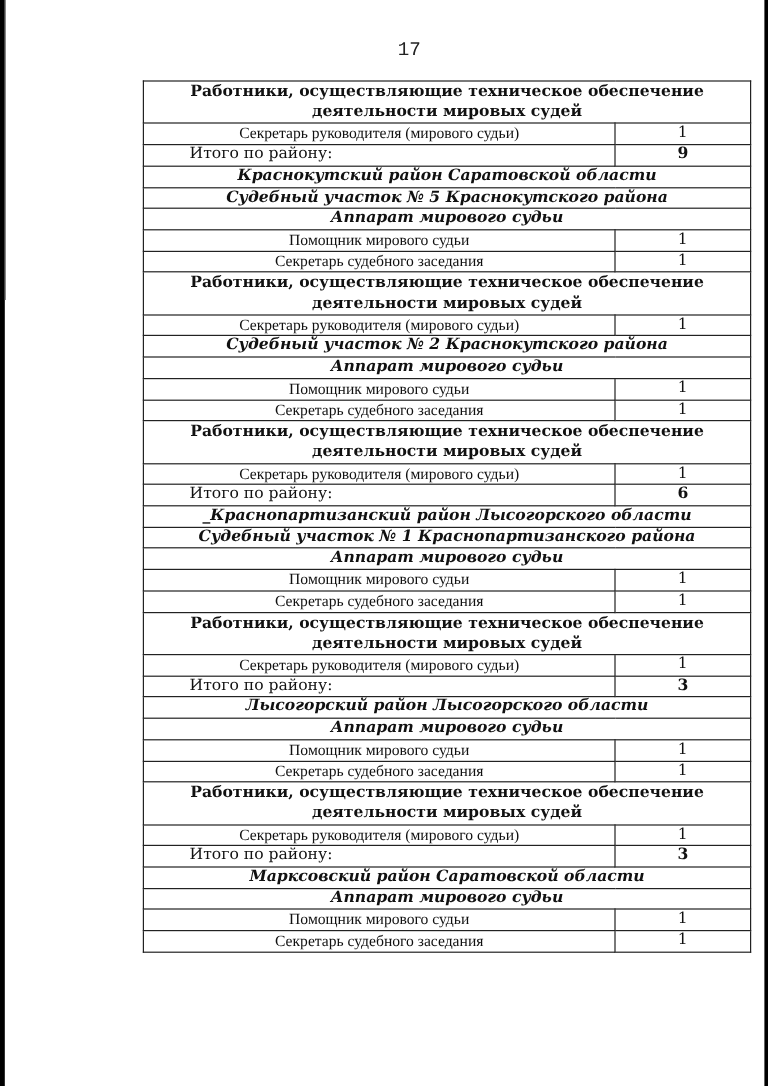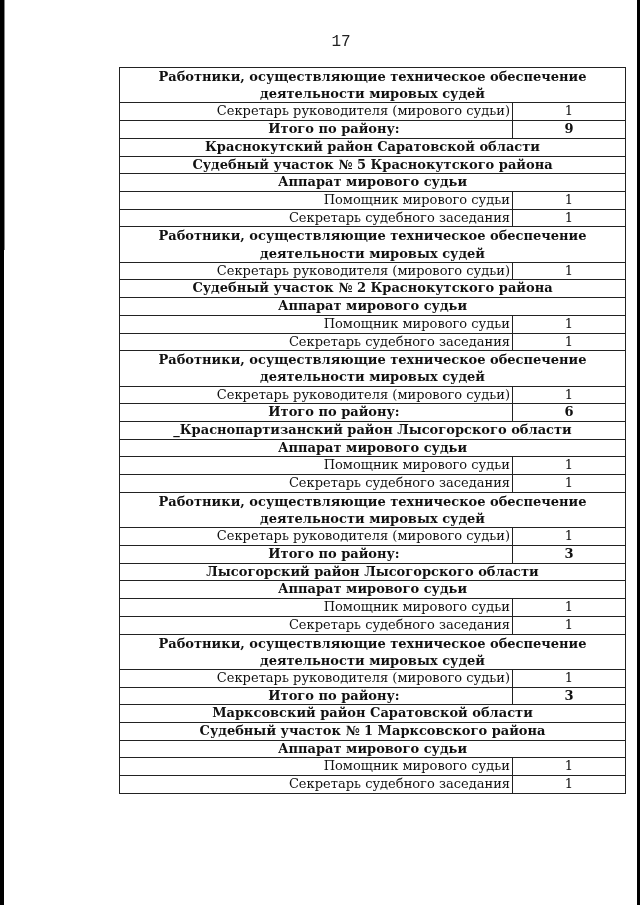--- a/index.html
+++ b/index.html
@@ -18,25 +18,25 @@
     position: absolute; left: 91px; top: 67px; width: 506px;
     border-collapse: collapse; table-layout: fixed;
     font-family: "DejaVu Serif", "Liberation Serif", serif; font-size: 13px; margin-left: 28px;
   }
   .doc-table td {
     border: 1px solid #222; padding: 0 2px; height: 16.7px; line-height: 16.7px;
     white-space: nowrap; overflow: hidden;
   }
   .doc-table col.c-name { width: 393px; }
   .doc-table col.c-val { width: 113px; }
-  td.hdr { text-align: center; font-weight: bold; }
+  td.hdr { text-align: center; font-weight: bold; font-style: italic; }
   td.hdr2 { text-align: center; font-weight: bold; height: 34.4px; line-height: 17.2px; white-space: normal; }
-  td.name { text-align: right; }
+  td.name { text-align: center; font-family: Liberation Serif, serif; }
   td.val { text-align: center; }
-  td.total-name { font-weight: bold; padding-left: 38px; text-align: center; }
+  td.total-name { font-weight: normal; padding-left: 38px; }
   td.total-val { font-weight: bold; text-align: center; }
 </style>
 </head>
 <body>
 
 <div class="edge-left"></div>
 <div class="edge-left2"></div>
 <div class="edge-right"></div>
 
 <div class="page-number">17</div>
@@ -104,20 +104,23 @@
         <td class="val">1</td>
       </tr>
       <tr>
         <td class="total-name">Итого по району:</td>
         <td class="total-val">6</td>
       </tr>
       <tr>
         <td colspan="2" class="hdr">_Краснопартизанский район Лысогорского области</td>
       </tr>
       <tr>
+        <td colspan="2" class="hdr">Судебный участок № 1 Краснопартизанского района</td>
+      </tr>
+      <tr>
         <td colspan="2" class="hdr">Аппарат мирового судьи</td>
       </tr>
       <tr>
         <td class="name">Помощник мирового судьи</td>
         <td class="val">1</td>
       </tr>
       <tr>
         <td class="name">Секретарь судебного заседания</td>
         <td class="val">1</td>
       </tr>
@@ -154,23 +157,20 @@
         <td class="val">1</td>
       </tr>
       <tr>
         <td class="total-name">Итого по району:</td>
         <td class="total-val">3</td>
       </tr>
       <tr>
         <td colspan="2" class="hdr">Марксовский район Саратовской области</td>
       </tr>
       <tr>
-        <td colspan="2" class="hdr">Судебный участок № 1 Марксовского района</td>
-      </tr>
-      <tr>
         <td colspan="2" class="hdr">Аппарат мирового судьи</td>
       </tr>
       <tr>
         <td class="name">Помощник мирового судьи</td>
         <td class="val">1</td>
       </tr>
       <tr>
         <td class="name">Секретарь судебного заседания</td>
         <td class="val">1</td>
       </tr>

